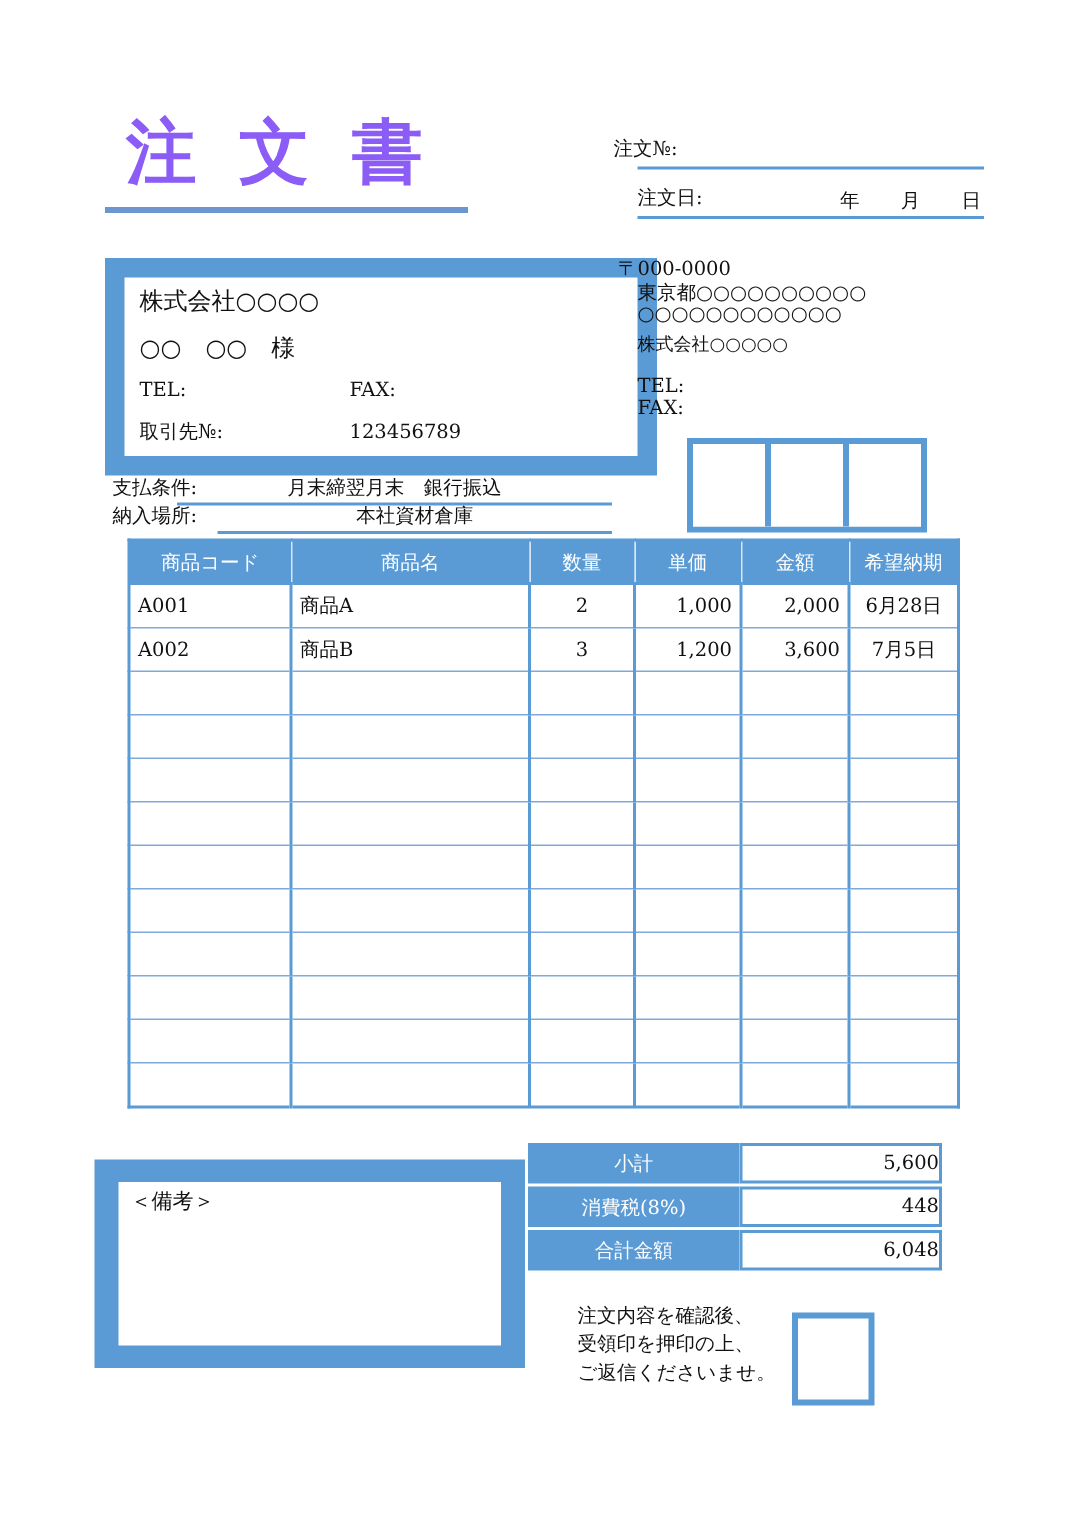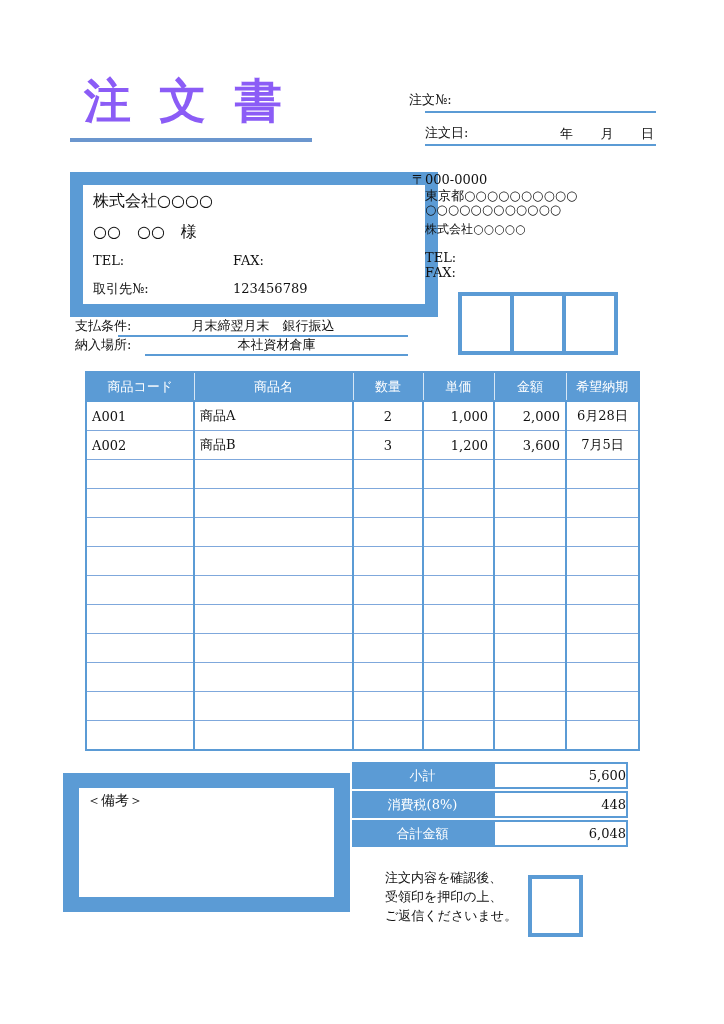--- a/index.html
+++ b/index.html
@@ -49,21 +49,21 @@
 
   
   .pay-label{left:75px;top:318px;}
   .pay-value{left:118px;top:318px;width:290px;text-align:center;}
   .pay-rule{left:118px;top:335px;width:290px;}
   .deliv-label{left:75px;top:337px;}
   .deliv-value{left:145px;top:337px;width:263px;text-align:center;}
   .deliv-rule{left:145px;top:354px;width:263px;}
 
   
-  .items{left:85px;top:371px;}
+  .items{left:85px;top:359px;}
   table.items-table{border-collapse:collapse;table-layout:fixed;width:553px;border:2px solid #5b9bd5;}
   table.items-table th{
     background:#5b9bd5;color:#fff;font-weight:normal;font-size:13px;height:27px;
     border-left:1px solid rgba(255,255,255,.75);border-bottom:2px solid #5b9bd5;padding:0;
   }
   table.items-table th:first-child{border-left:none;}
   table.items-table td{
     height:28px;font-size:13px;padding:0 5px;background:#fff;
     border-left:2px solid #5b9bd5;border-top:1px solid #7fa8dc;
   }

